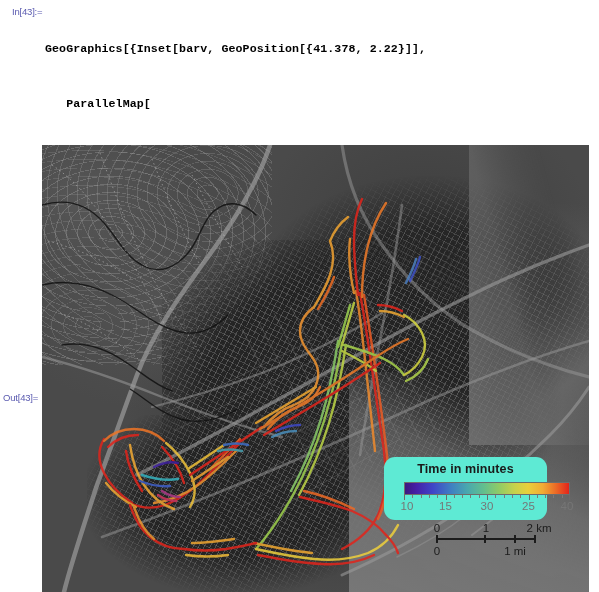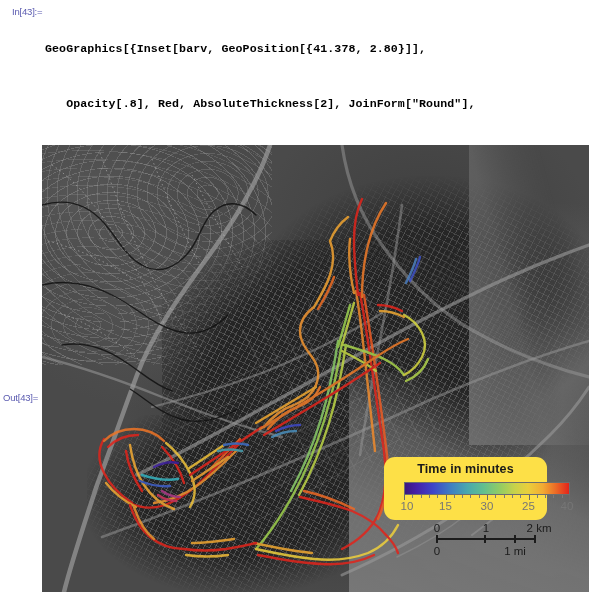--- a/index.html
+++ b/index.html
@@ -163,21 +163,21 @@
   
   .tracks { position: absolute; inset: 0; }
 
   
   .legend {
     position: absolute;
     left: 342px;
     top: 312px;
     width: 163px;
     height: 63px;
-    background: #fde047;
+    background: #5eead4;
     border-radius: 11px;
     box-sizing: border-box;
   }
   .legend-title {
     position: absolute;
     left: 0; right: 0;
     top: 5px;
     text-align: center;
     font-family: "Liberation Sans", sans-serif;
     font-size: 12.5px;
@@ -273,22 +273,21 @@
   .sb-bot { top: 25px; }
 </style>
 </head>
 <body>
 
 <div class="notebook">
 
   <div class="input-cell">
     <div class="cell-label in-label">In[43]:=</div>
     <div class="code">
-      <span class="ln">GeoGraphics[{Inset[barv, GeoPosition[{41.378, 2.80}]],</span>
-      <span class="ln">   Opacity[.8], Red, AbsoluteThickness[2], JoinForm["Round"],</span>
+      <span class="ln">GeoGraphics[{Inset[barv, GeoPosition[{41.378, 2.22}]],</span>
       <span class="ln">   ParallelMap[</span>
       <span class="ln">     {scnds = (#["Elevation"]["LastTime"] - #["Elevation"]["FirstTime"]);</span>
       <span class="ln">       ColorData["Rainbow"][ (scnds / 60. - 10) / 20],</span>
       <span class="ln">       Tooltip[Line[#["Geometry"]], scnds / 60.} &amp;,</span>
       <span class="ln">     Normal[barcelona[Select[ #Notes == "I" &amp;]]]]},</span>
       <span class="ln">  styling]</span>
     </div>
   </div>
 
   <div class="cell-label out-label">Out[43]=</div>

